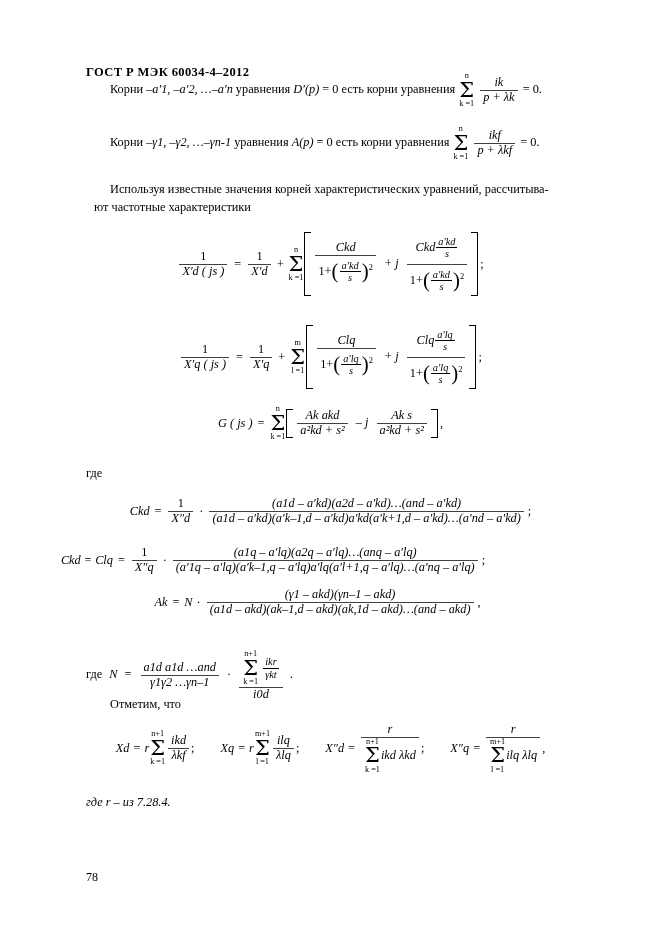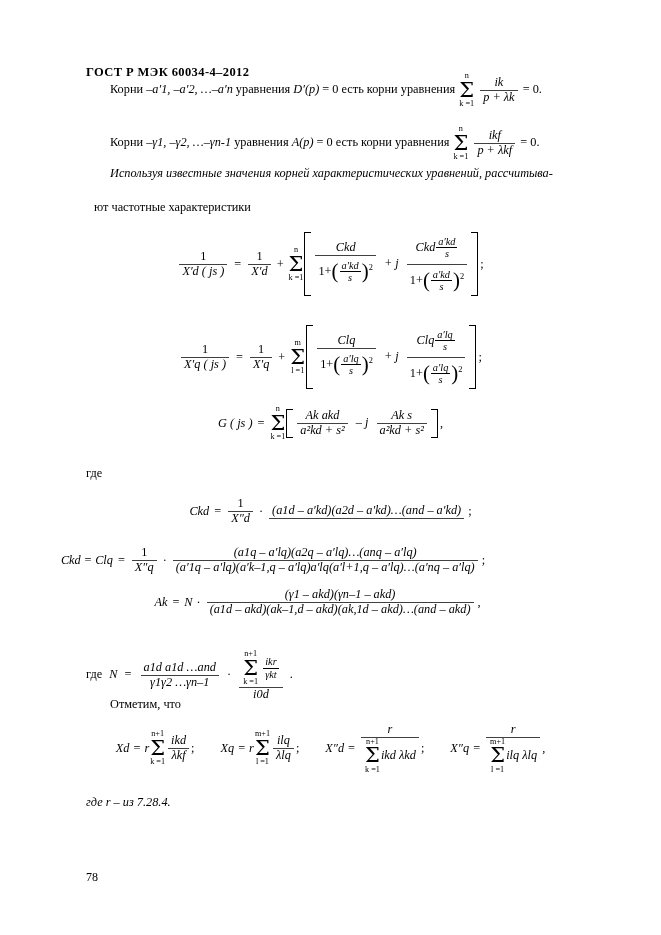--- a/index.html
+++ b/index.html
@@ -187,21 +187,21 @@
         <span class="lim">k =1</span>
       </span>
       <span class="frac">
         <span class="num it">ikf</span>
         <span class="den it">p + λkf</span>
       </span>
       <span>= 0.</span>
     </span>
   </div>
 
-  <div class="para" style="top:164px; left:110px; width:500px;font-style:italic;">
+  <div class="para" style="top:180px; left:110px; width:500px;">
     <span>Используя известные значения корней характеристических уравнений, рассчитыва-</span>
   </div>
   <div class="para" style="top:198px; left:94px; width:520px;">
     <span>ют частотные характеристики</span>
   </div>
 
   <div class="eq-block" style="top:232px; left:0; width:661px;">
     <div class="eqrow">
       <span class="frac">
         <span class="num">1</span>
@@ -307,20 +307,21 @@
     <div class="eqrow">
       <span class="it">Ckd</span>
       <span style="margin:0 5px;">=</span>
       <span class="frac">
         <span class="num">1</span>
         <span class="den it">X″d</span>
       </span>
       <span style="margin:0 4px;">·</span>
       <span class="frac">
         <span class="num it">(a1d – a′kd)(a2d – a′kd)…(and – a′kd)</span>
+        <span class="den it">(a1d – a′kd)(a′k–1,d – a′kd)a′kd(a′k+1,d – a′kd)…(a′nd – a′kd)</span>
       </span>
       <span style="margin-left:2px;">;</span>
     </div>
   </div>
 
   <div class="eq-block" style="top:546px; left:0; width:546px;">
     <div class="eqrow">
       <span class="it">Ckd = Clq</span>
       <span style="margin:0 5px;">=</span>
       <span class="frac">

